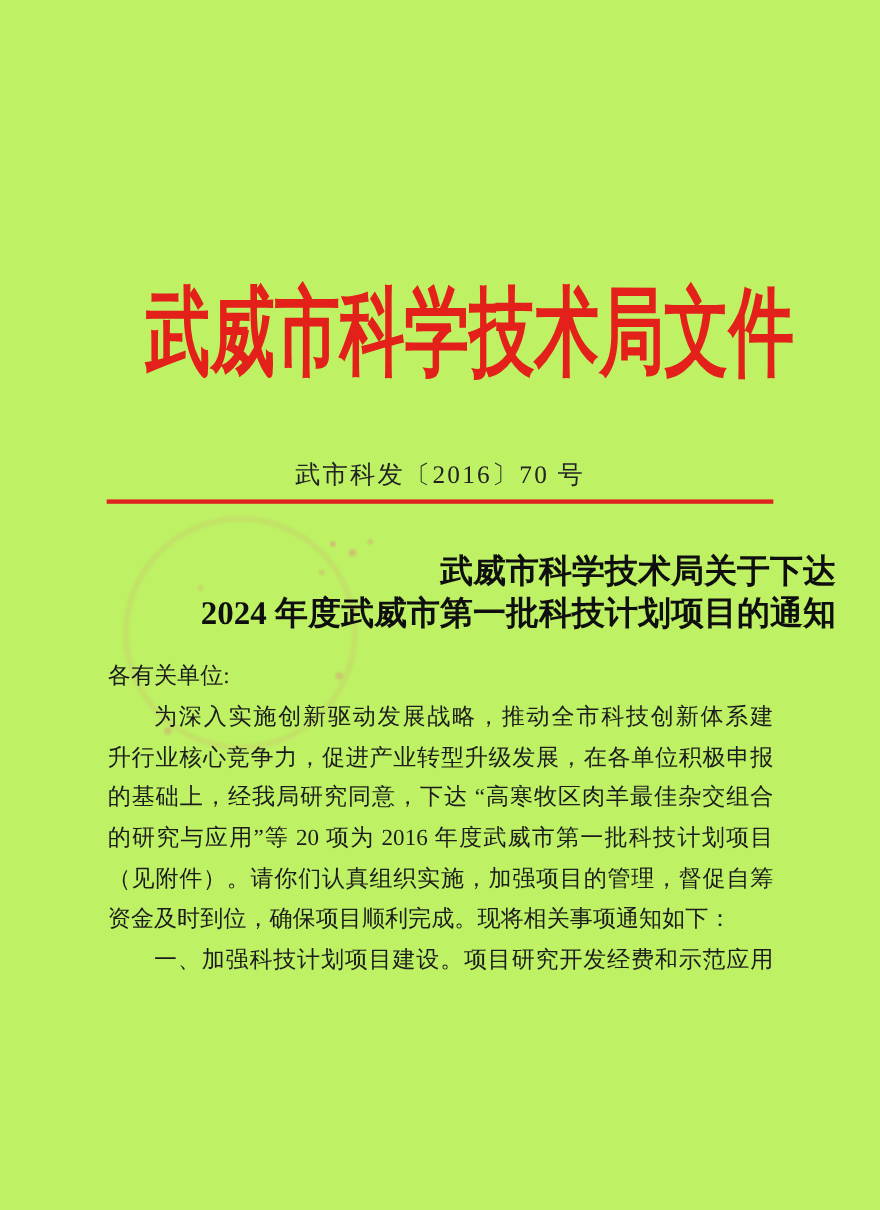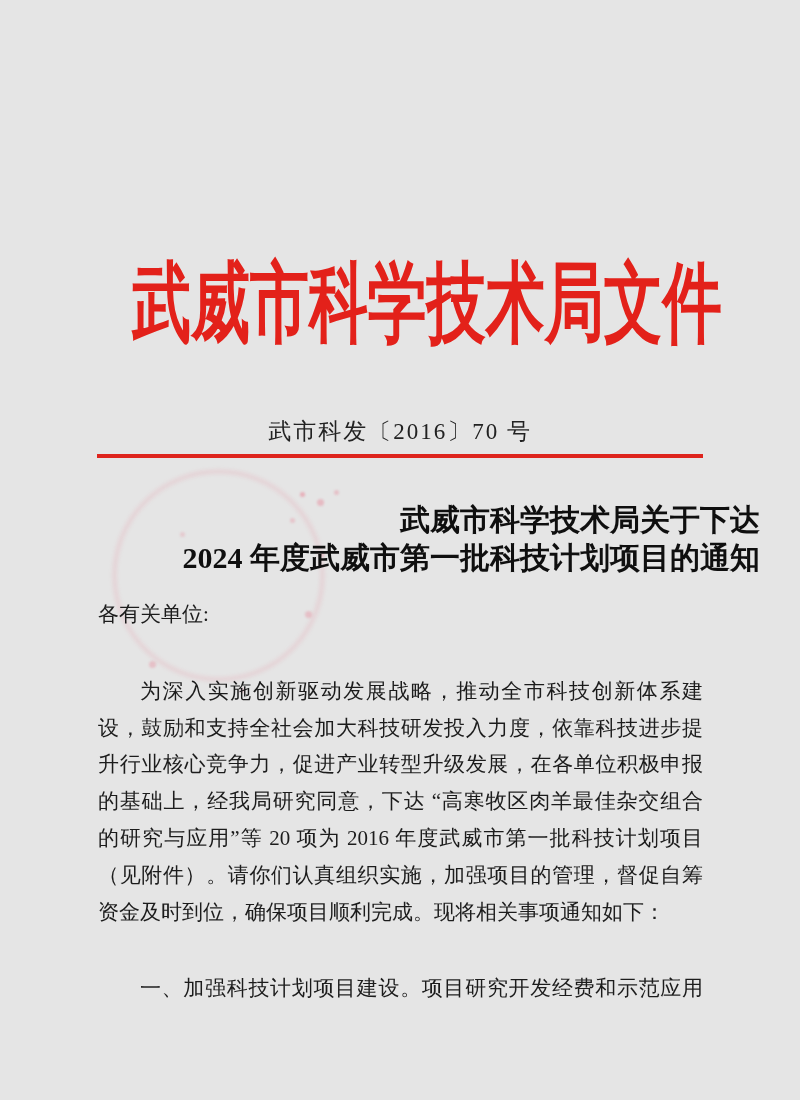--- a/index.html
+++ b/index.html
@@ -1,21 +1,21 @@
 <!DOCTYPE html>
 <html><head>
 <meta charset="utf-8">
 <style>
   html, body { margin: 0; padding: 0; background: #ffffff; }
   .page {
     position: relative;
     width: 800px;
     height: 1100px;
     margin: 0 auto;
-    background: #e5e5e5;
+    background: #bef264;
     overflow: hidden;
     font-family: "Liberation Serif", "DejaVu Serif", serif;
   }
   
   .letterhead {
     position: absolute;
     top: 250px;
     left: 0;
     width: 100%;
     text-align: center;
@@ -106,21 +106,20 @@
   .body-line {
     height: 36.8px;
     line-height: 36.8px;
   }
   .body-line.fill {
     text-align: justify;
     text-align-last: justify;
   }
   .body-line.indent {
     padding-left: 42px;
-    margin-top: 40px;
   }
 </style>
 </head>
 <body>
 
 <div class="page">
 
   <div class="letterhead">武威市科学技术局文件</div>
 
   <div class="doc-number">武市科发〔2016〕70 号</div>
@@ -131,21 +130,20 @@
   <div class="stamp-speckles"></div>
 
   <div class="title">
     <div class="t-line">武威市科学技术局关于下达</div>
     <div class="t-line">2024 年度武威市第一批科技计划项目的通知</div>
   </div>
 
   <div class="body-text">
     <div class="body-line">各有关单位:</div>
     <div class="body-line indent fill">为深入实施创新驱动发展战略，推动全市科技创新体系建</div>
-    <div class="body-line fill">设，鼓励和支持全社会加大科技研发投入力度，依靠科技进步提</div>
     <div class="body-line fill">升行业核心竞争力，促进产业转型升级发展，在各单位积极申报</div>
     <div class="body-line fill">的基础上，经我局研究同意，下达 “高寒牧区肉羊最佳杂交组合</div>
     <div class="body-line fill">的研究与应用”等 20 项为 2016 年度武威市第一批科技计划项目</div>
     <div class="body-line fill">（见附件）。请你们认真组织实施，加强项目的管理，督促自筹</div>
     <div class="body-line">资金及时到位，确保项目顺利完成。现将相关事项通知如下：</div>
     <div class="body-line indent fill">一、加强科技计划项目建设。项目研究开发经费和示范应用</div>
   </div>
 
 </div>
 

